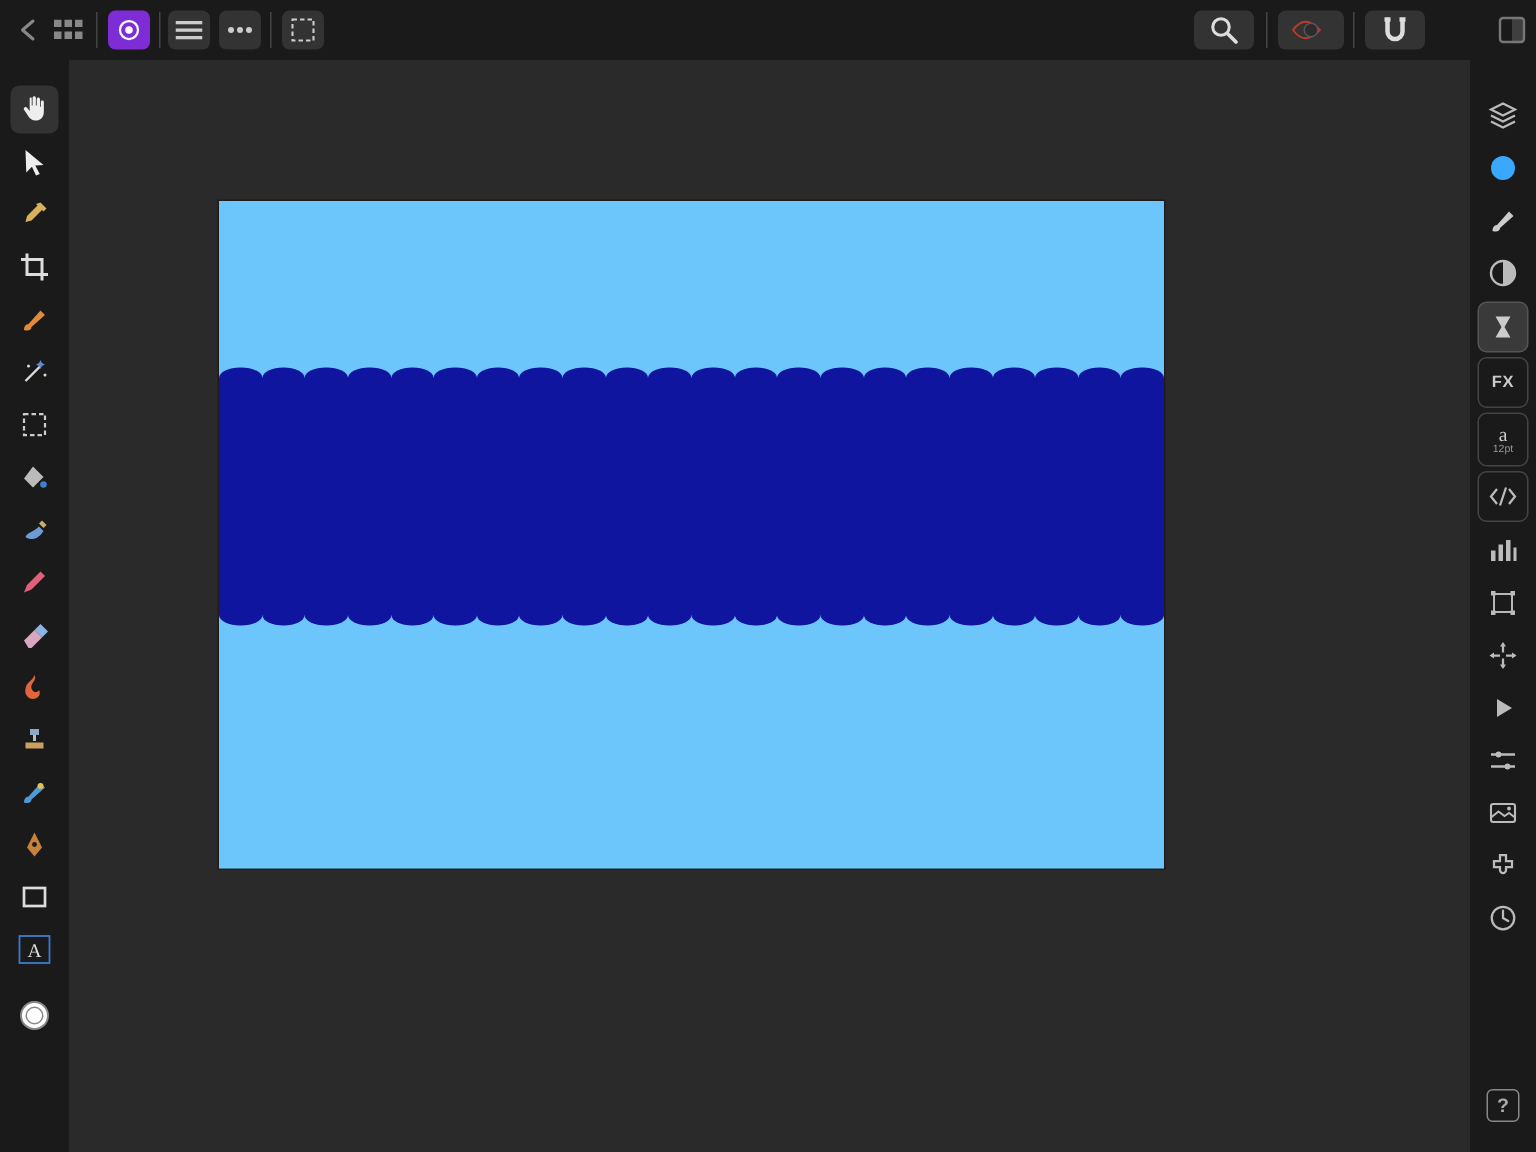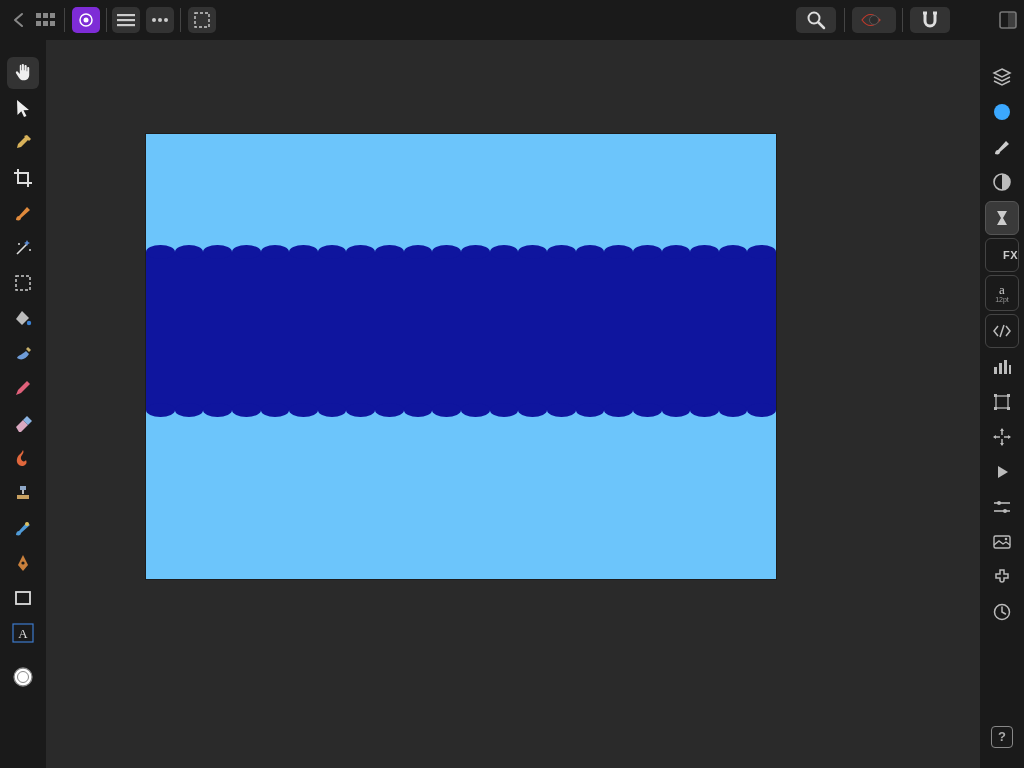--- a/index.html
+++ b/index.html
@@ -271,21 +271,21 @@
         <path d="M11 3a8 8 0 0 1 0 16z" fill="#bbb"></path>
       </svg>
   </div>
 
   <div class="studio selected" style="border:1px solid #555;">
     <svg width="18" height="18" viewBox="0 0 18 18">
         <path fill="#ccc" d="M4 2h10l-4 7 4 7H4l4-7z"></path>
       </svg>
   </div>
 
-  <div class="studio" style="border:1px solid #444;justify-content:flex-end;">
+  <div class="studio" style="border:1px solid #444;">
     <span style="font:700 11px sans-serif; color:#ccc; letter-spacing:.5px;">FX</span>
   </div>
 
   <div class="studio" style="border:1px solid #444; flex-direction:column; height:34px;">
     <span style="font:13px Georgia; color:#ccc; line-height:12px;">a</span>
     <span style="font:7px sans-serif; color:#999;">12pt</span>
   </div>
 
   <div class="studio" style="border:1px solid #444;">
     <svg width="20" height="14" viewBox="0 0 20 14">

